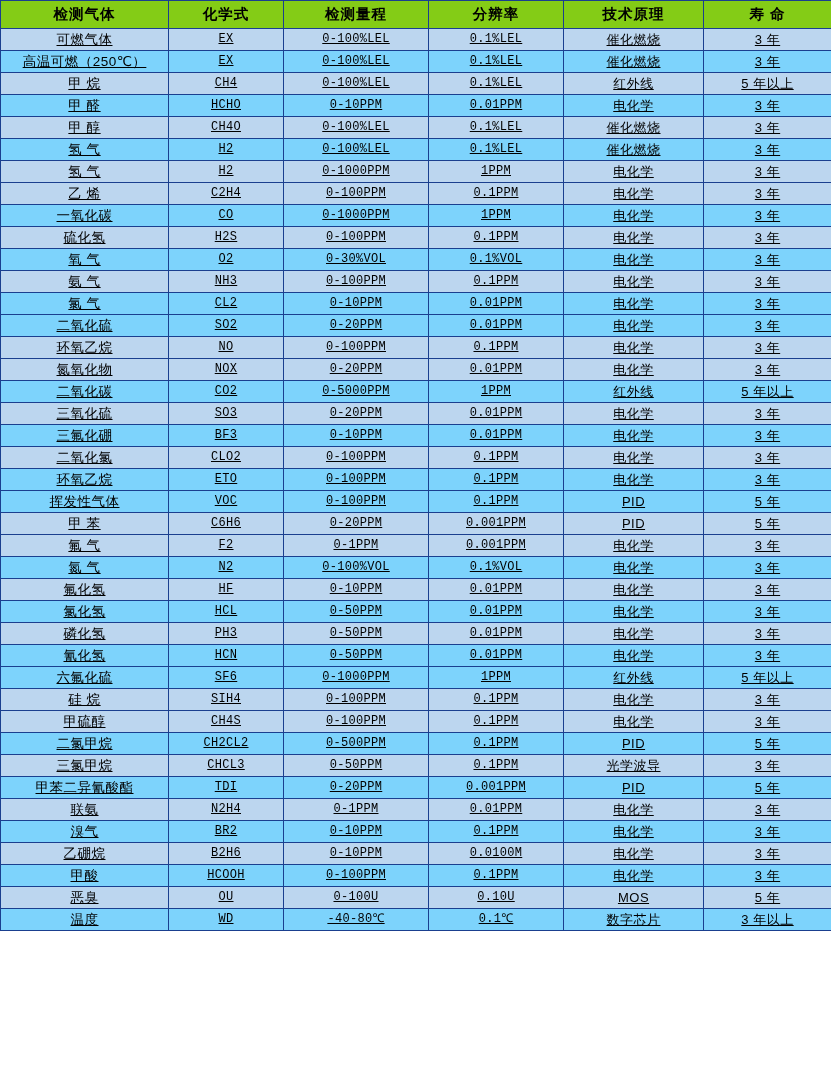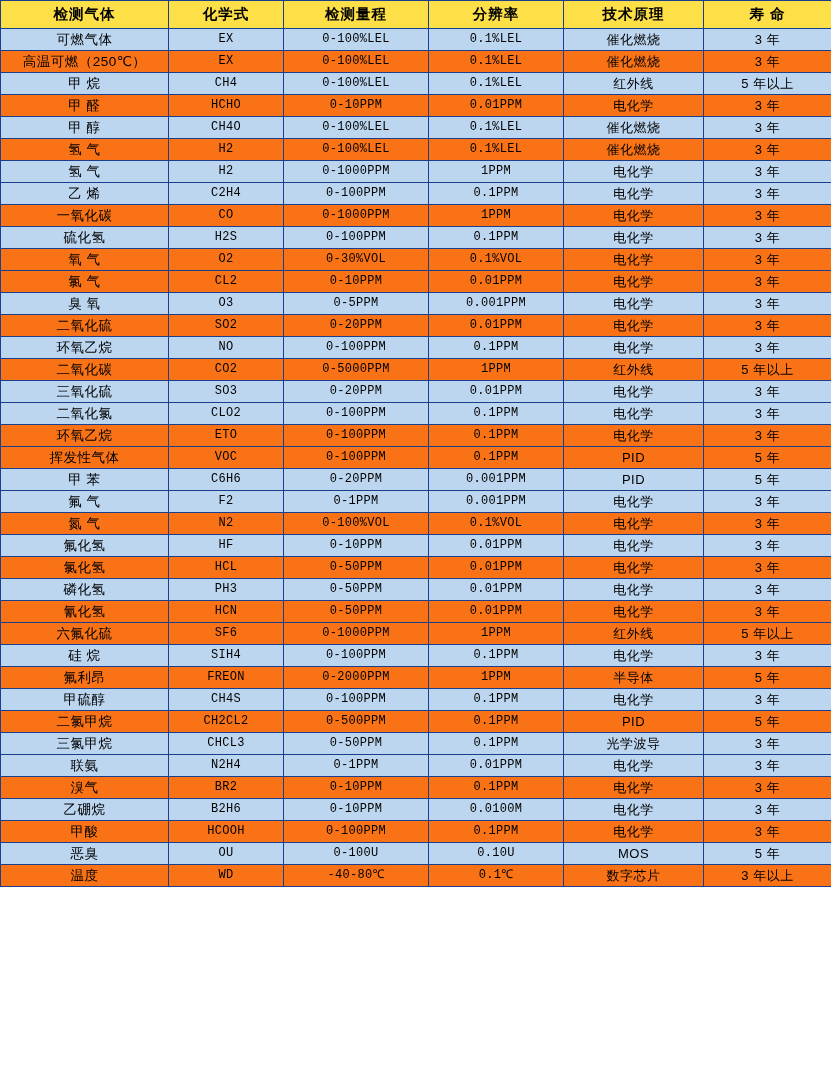--- a/index.html
+++ b/index.html
@@ -22,32 +22,33 @@
     vertical-align: middle;
     padding: 0;
     height: 21px;
     line-height: 21px;
     font-size: 13px;
     color: #000000;
     overflow: hidden;
     white-space: nowrap;
   }
   #gas-table thead th {
-    background: #fde047;
+    background: #84cc16;
     font-weight: bold;
     font-size: 14.5px;
     height: 27px;
     line-height: 27px;
     letter-spacing: 1px;
   }
   #gas-table tbody tr {
     background: #bcd6ef;
+    text-decoration: underline;
   }
   #gas-table tbody tr.alt {
-    background: #f97316;
+    background: #7dd3fc;
   }
   #gas-table td.c-name {
     font-size: 13.5px;
     letter-spacing: 0.5px;
   }
   #gas-table td.c-formula,
   #gas-table td.c-range,
   #gas-table td.c-res {
     font-family: "Liberation Mono", "DejaVu Sans Mono", monospace;
     font-size: 12px;
@@ -169,68 +170,84 @@
         <td class="c-life">3 年</td>
       </tr>
       <tr class="alt">
         <td class="c-name">氧 气</td>
         <td class="c-formula">O2</td>
         <td class="c-range">0-30%VOL</td>
         <td class="c-res">0.1%VOL</td>
         <td class="c-tech">电化学</td>
         <td class="c-life">3 年</td>
       </tr>
+      <tr>
+        <td class="c-name">氨 气</td>
+        <td class="c-formula">NH3</td>
+        <td class="c-range">0-100PPM</td>
+        <td class="c-res">0.1PPM</td>
+        <td class="c-tech">电化学</td>
+        <td class="c-life">3 年</td>
+      </tr>
       <tr class="alt">
         <td class="c-name">氯 气</td>
         <td class="c-formula">CL2</td>
         <td class="c-range">0-10PPM</td>
         <td class="c-res">0.01PPM</td>
-        <td class="c-tech">电化学</td>
-        <td class="c-life">3 年</td>
-      </tr>
-      <tr>
-        <td class="c-name">臭 氧</td>
-        <td class="c-formula">O3</td>
-        <td class="c-range">0-5PPM</td>
-        <td class="c-res">0.001PPM</td>
         <td class="c-tech">电化学</td>
         <td class="c-life">3 年</td>
       </tr>
       <tr class="alt">
         <td class="c-name">二氧化硫</td>
         <td class="c-formula">SO2</td>
         <td class="c-range">0-20PPM</td>
         <td class="c-res">0.01PPM</td>
         <td class="c-tech">电化学</td>
         <td class="c-life">3 年</td>
       </tr>
       <tr>
         <td class="c-name">环氧乙烷</td>
         <td class="c-formula">NO</td>
         <td class="c-range">0-100PPM</td>
         <td class="c-res">0.1PPM</td>
+        <td class="c-tech">电化学</td>
+        <td class="c-life">3 年</td>
+      </tr>
+      <tr>
+        <td class="c-name">氮氧化物</td>
+        <td class="c-formula">NOX</td>
+        <td class="c-range">0-20PPM</td>
+        <td class="c-res">0.01PPM</td>
         <td class="c-tech">电化学</td>
         <td class="c-life">3 年</td>
       </tr>
       <tr class="alt">
         <td class="c-name">二氧化碳</td>
         <td class="c-formula">CO2</td>
         <td class="c-range">0-5000PPM</td>
         <td class="c-res">1PPM</td>
         <td class="c-tech">红外线</td>
         <td class="c-life">5 年以上</td>
       </tr>
       <tr>
         <td class="c-name">三氧化硫</td>
         <td class="c-formula">SO3</td>
         <td class="c-range">0-20PPM</td>
         <td class="c-res">0.01PPM</td>
         <td class="c-tech">电化学</td>
         <td class="c-life">3 年</td>
       </tr>
+      <tr class="alt">
+        <td class="c-name">三氟化硼</td>
+        <td class="c-formula">BF3</td>
+        <td class="c-range">0-10PPM</td>
+        <td class="c-res">0.01PPM</td>
+        <td class="c-tech">电化学</td>
+        <td class="c-life">3 年</td>
+      </tr>
       <tr>
         <td class="c-name">二氧化氯</td>
         <td class="c-formula">CLO2</td>
         <td class="c-range">0-100PPM</td>
         <td class="c-res">0.1PPM</td>
         <td class="c-tech">电化学</td>
         <td class="c-life">3 年</td>
       </tr>
       <tr class="alt">
         <td class="c-name">环氧乙烷</td>
@@ -313,28 +330,20 @@
         <td class="c-life">5 年以上</td>
       </tr>
       <tr>
         <td class="c-name">硅 烷</td>
         <td class="c-formula">SIH4</td>
         <td class="c-range">0-100PPM</td>
         <td class="c-res">0.1PPM</td>
         <td class="c-tech">电化学</td>
         <td class="c-life">3 年</td>
       </tr>
-      <tr class="alt">
-        <td class="c-name">氟利昂</td>
-        <td class="c-formula">FREON</td>
-        <td class="c-range">0-2000PPM</td>
-        <td class="c-res">1PPM</td>
-        <td class="c-tech">半导体</td>
-        <td class="c-life">5 年</td>
-      </tr>
       <tr>
         <td class="c-name">甲硫醇</td>
         <td class="c-formula">CH4S</td>
         <td class="c-range">0-100PPM</td>
         <td class="c-res">0.1PPM</td>
         <td class="c-tech">电化学</td>
         <td class="c-life">3 年</td>
       </tr>
       <tr class="alt">
         <td class="c-name">二氯甲烷</td>
@@ -344,20 +353,28 @@
         <td class="c-tech">PID</td>
         <td class="c-life">5 年</td>
       </tr>
       <tr>
         <td class="c-name">三氯甲烷</td>
         <td class="c-formula">CHCL3</td>
         <td class="c-range">0-50PPM</td>
         <td class="c-res">0.1PPM</td>
         <td class="c-tech">光学波导</td>
         <td class="c-life">3 年</td>
+      </tr>
+      <tr class="alt">
+        <td class="c-name">甲苯二异氰酸酯</td>
+        <td class="c-formula">TDI</td>
+        <td class="c-range">0-20PPM</td>
+        <td class="c-res">0.001PPM</td>
+        <td class="c-tech">PID</td>
+        <td class="c-life">5 年</td>
       </tr>
       <tr>
         <td class="c-name">联氨</td>
         <td class="c-formula">N2H4</td>
         <td class="c-range">0-1PPM</td>
         <td class="c-res">0.01PPM</td>
         <td class="c-tech">电化学</td>
         <td class="c-life">3 年</td>
       </tr>
       <tr class="alt">

